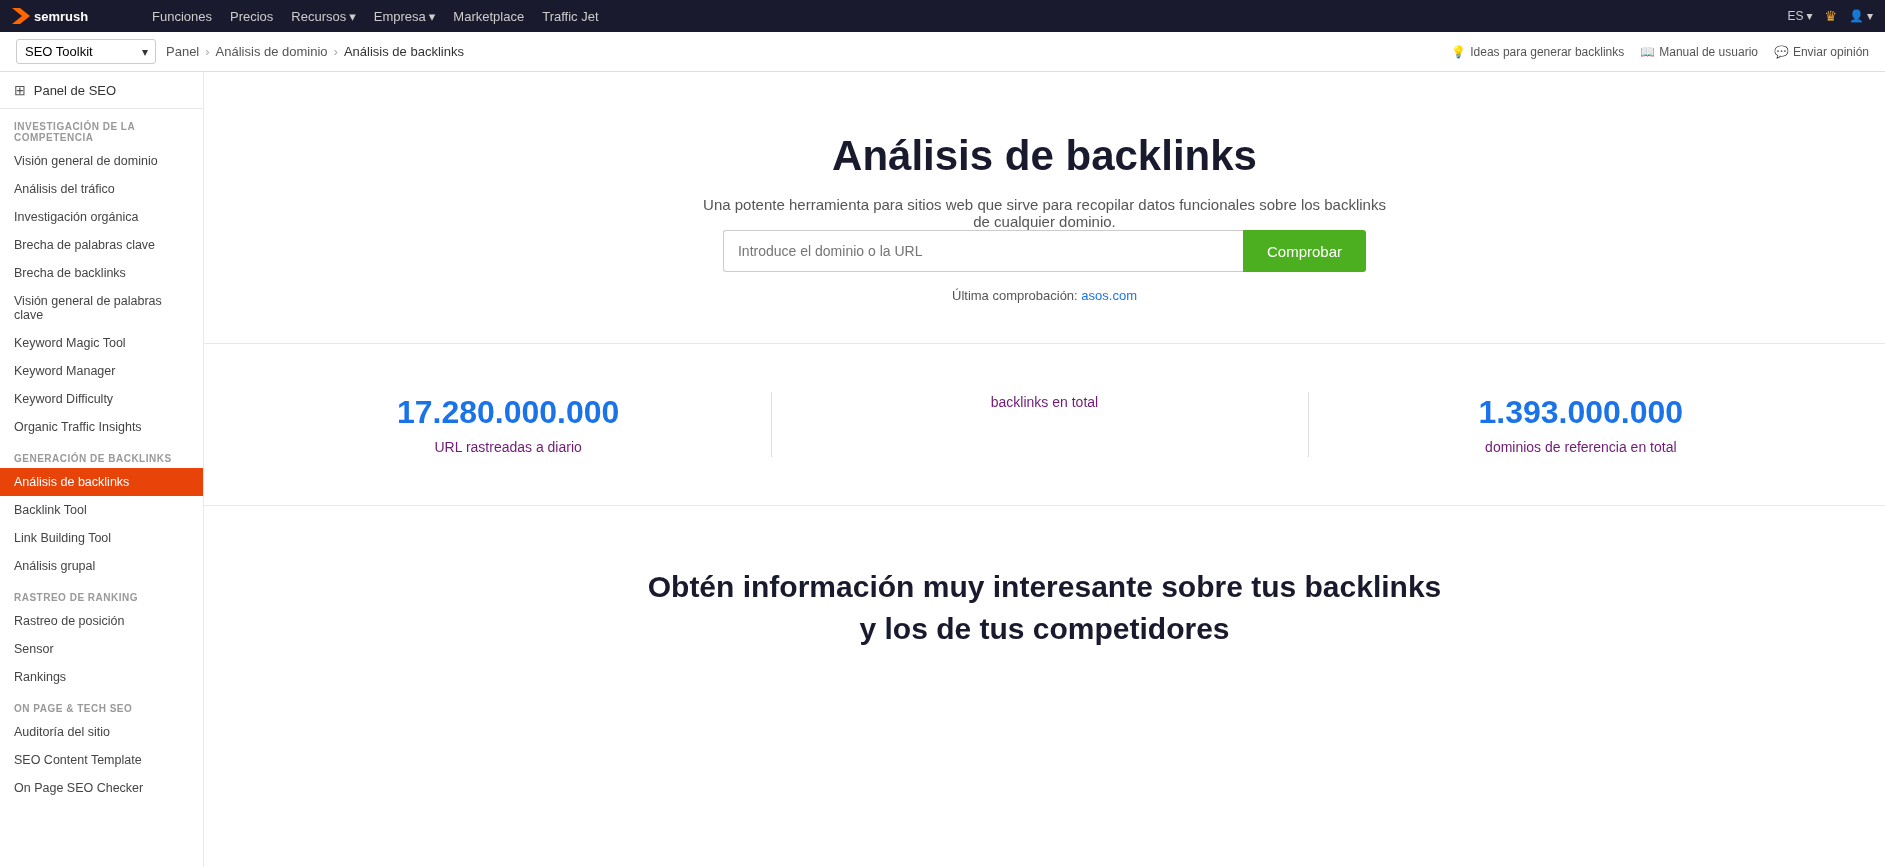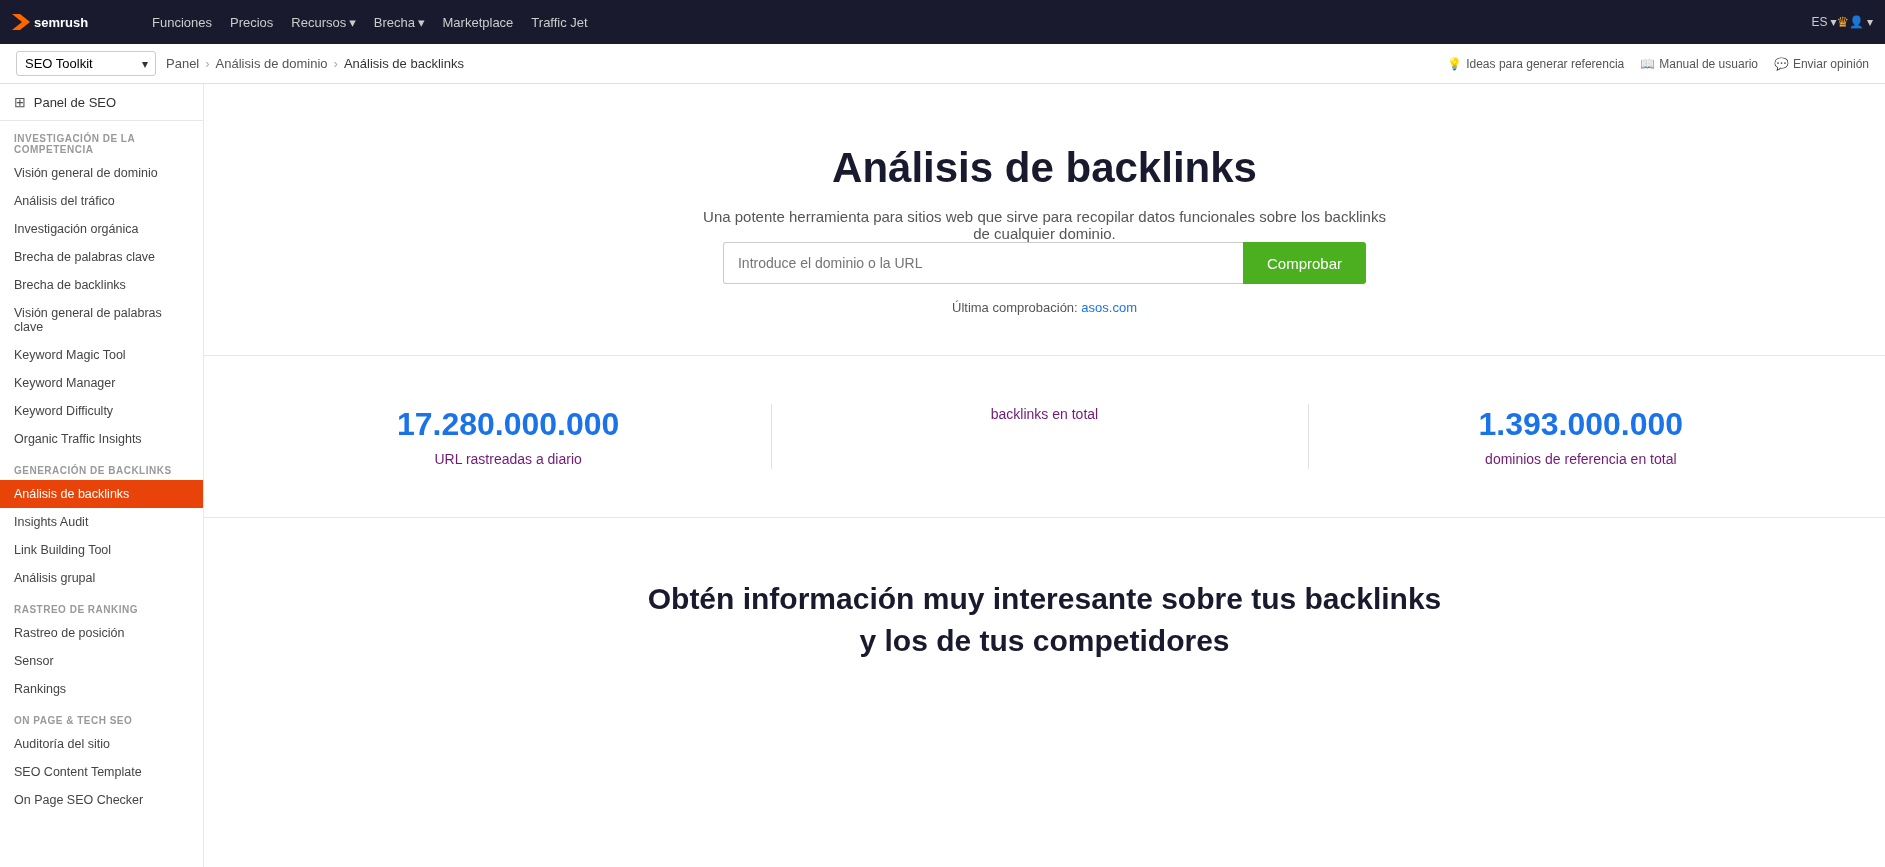--- a/index.html
+++ b/index.html
@@ -3,21 +3,21 @@
   <meta charset="utf-8">
   <style>
     * { margin: 0; padding: 0; box-sizing: border-box; }
     body { font-family: Arial, sans-serif; font-size: 13px; color: #333; background: #fff; }
 
     
     .top-nav {
       background: #1a1a2e;
       display: flex;
       align-items: center;
-      height: 44px;
+      height: 32px;
       padding: 0 12px;
       gap: 20px;
     }
     .top-nav .logo {
       display: flex;
       align-items: center;
       gap: 6px;
       margin-right: 10px;
     }
     .top-nav-links {
@@ -27,20 +27,21 @@
       flex: 1;
     }
     .top-nav-links a {
       color: #ccc;
       text-decoration: none;
       font-size: 13px;
     }
     .top-nav-right {
       display: flex;
       align-items: center;
+      gap: 12px;
       color: #ccc;
       font-size: 12px;
     }
     .nav-dropdown {
       display: flex;
       align-items: center;
       gap: 3px;
       cursor: pointer;
       color: #ccc;
     }
@@ -275,21 +276,21 @@
     </svg>
   </div>
   <div class="top-nav-links">
     <a>Funciones</a>
     <a>Precios</a>
     <span class="nav-dropdown">
       <span>Recursos</span>
       <span>▾</span>
     </span>
     <span class="nav-dropdown">
-      <span>Brecha</span>
+      <span>Empresa</span>
       <span>▾</span>
     </span>
     <a>Marketplace</a>
     <a>Traffic Jet</a>
   </div>
   <div class="top-nav-right">
     <span class="nav-dropdown">
       <span>ES</span>
       <span>▾</span>
     </span>
@@ -309,21 +310,21 @@
   </div>
   <div class="breadcrumb">
     <a>Panel</a>
     <span class="breadcrumb-sep">›</span>
     <a>Análisis de dominio</a>
     <span class="breadcrumb-sep">›</span>
     <span class="breadcrumb-current">Análisis de backlinks</span>
     <div class="breadcrumb-actions" style="margin-left:auto;">
       <a>
         <span>💡</span>
-        <span>Ideas para generar referencia</span>
+        <span>Ideas para generar backlinks</span>
       </a>
       <a>
         <span>📖</span>
         <span>Manual de usuario</span>
       </a>
       <a>
         <span>💬</span>
         <span>Enviar opinión</span>
       </a>
     </div>
@@ -346,21 +347,21 @@
     <a class="sidebar-item">Brecha de backlinks</a>
 
     <a class="sidebar-item">Visión general de palabras clave</a>
     <a class="sidebar-item">Keyword Magic Tool</a>
     <a class="sidebar-item">Keyword Manager</a>
     <a class="sidebar-item">Keyword Difficulty</a>
     <a class="sidebar-item">Organic Traffic Insights</a>
 
     <div class="sidebar-section-title">GENERACIÓN DE BACKLINKS</div>
     <a class="sidebar-item active">Análisis de backlinks</a>
-    <a class="sidebar-item">Insights Audit</a>
+    <a class="sidebar-item">Backlink Tool</a>
     <a class="sidebar-item">Link Building Tool</a>
     <a class="sidebar-item">Análisis grupal</a>
 
     <div class="sidebar-section-title">RASTREO DE RANKING</div>
     <a class="sidebar-item">Rastreo de posición</a>
     <a class="sidebar-item">Sensor</a>
     <a class="sidebar-item">Rankings</a>
 
     <div class="sidebar-section-title">ON PAGE &amp; TECH SEO</div>
     <a class="sidebar-item">Auditoría del sitio</a>

